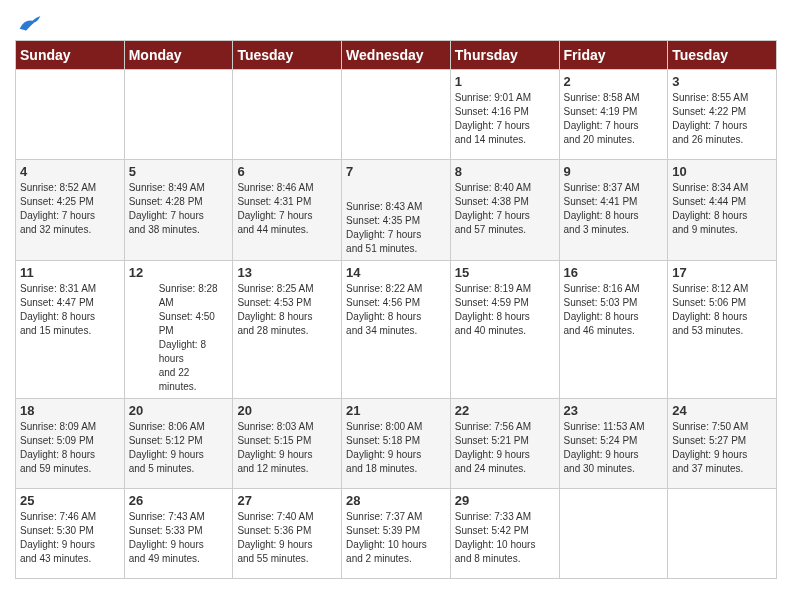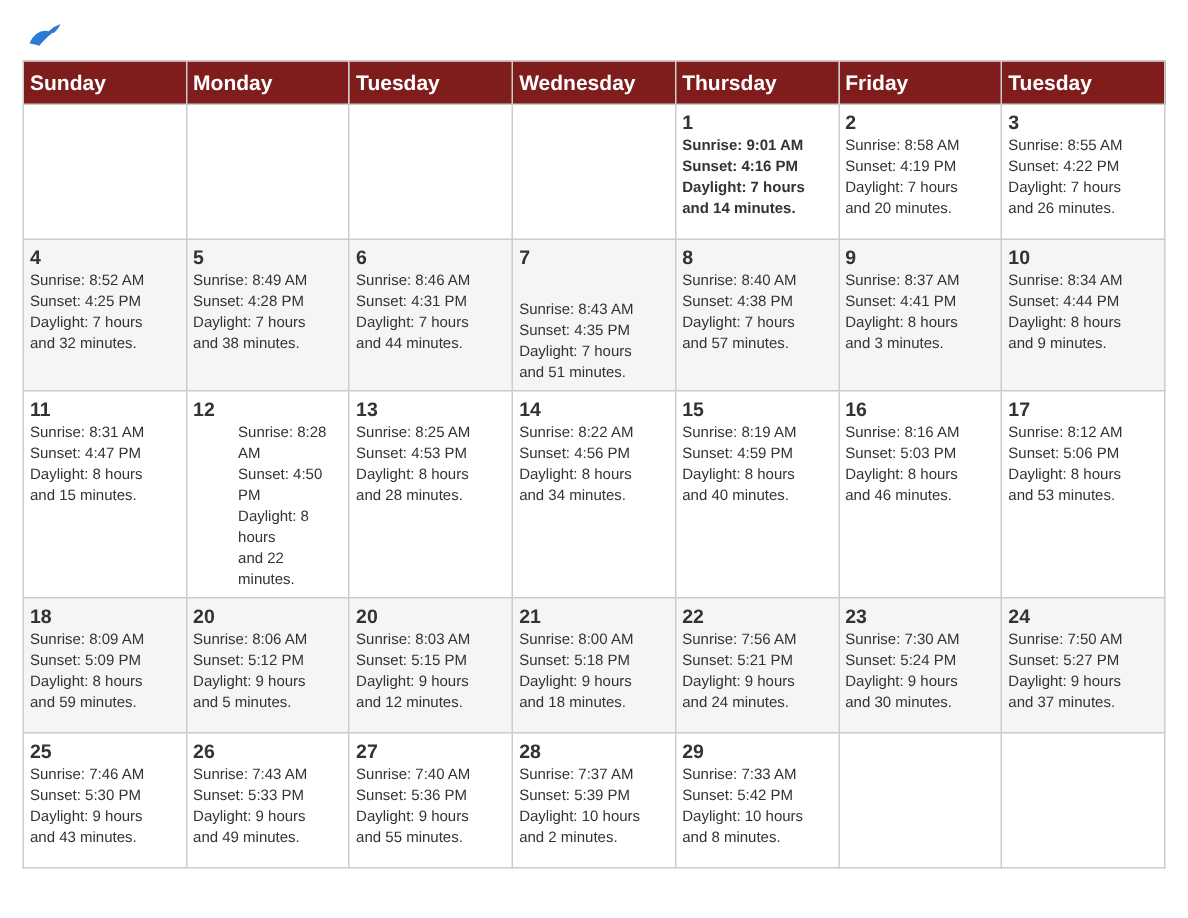--- a/index.html
+++ b/index.html
@@ -128,21 +128,21 @@
       </tr>
   </thead>
   <tbody id="calendar-body">
   <tr>
         <td class="empty-cell"></td>
         <td class="empty-cell"></td>
         <td class="empty-cell"></td>
         <td class="empty-cell"></td>
         <td>
           <div class="day-number">1</div>
-          <div class="day-info" style="white-space: pre-line; font-weight: bold;">Sunrise: 9:01 AM
+          <div class="day-info" style="white-space: pre-line;">Sunrise: 9:01 AM
 Sunset: 4:16 PM
 Daylight: 7 hours
 and 14 minutes.</div>
         </td>
         <td>
           <div class="day-number">2</div>
           <div class="day-info" style="white-space: pre-line;">Sunrise: 8:58 AM
 Sunset: 4:19 PM
 Daylight: 7 hours
 and 20 minutes.</div>
@@ -288,21 +288,21 @@
         </td>
         <td>
           <div class="day-number">22</div>
           <div class="day-info" style="white-space: pre-line;">Sunrise: 7:56 AM
 Sunset: 5:21 PM
 Daylight: 9 hours
 and 24 minutes.</div>
         </td>
         <td>
           <div class="day-number">23</div>
-          <div class="day-info" style="white-space: pre-line;">Sunrise: 7:30 AM
+          <div class="day-info" style="white-space: pre-line;">Sunrise: 11:53 AM
 Sunset: 5:24 PM
 Daylight: 9 hours
 and 30 minutes.</div>
         </td>
         <td>
           <div class="day-number">24</div>
           <div class="day-info" style="white-space: pre-line;">Sunrise: 7:50 AM
 Sunset: 5:27 PM
 Daylight: 9 hours
 and 37 minutes.</div>

